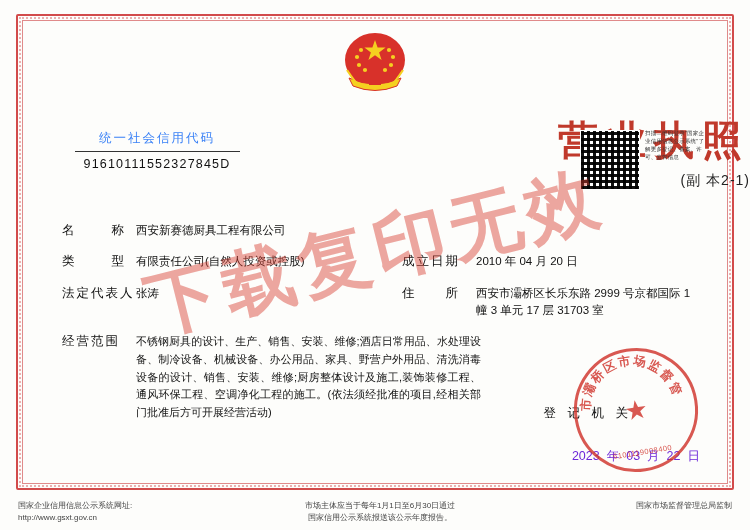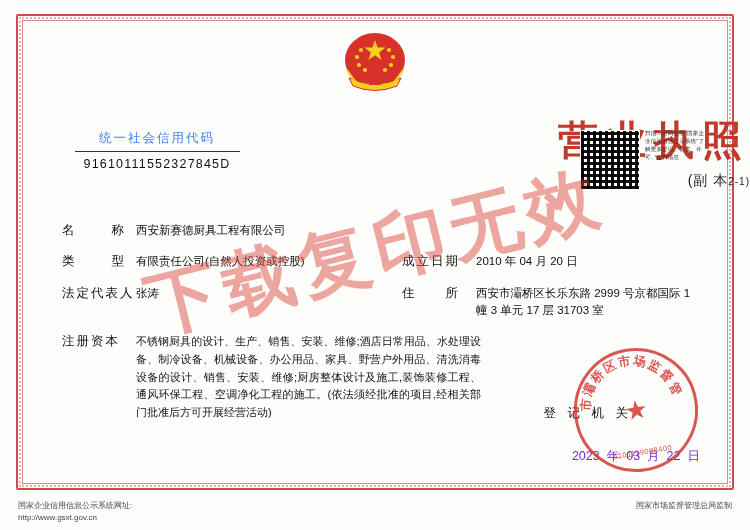--- a/index.html
+++ b/index.html
@@ -77,21 +77,21 @@
     letter-spacing: 8px;
     line-height: 1.1;
   }
   .title-sub {
     margin-top: 10px;
     font-size: 14px;
     color: #222;
     letter-spacing: 1px;
   }
   .title-sub .small {
-    font-size: 10px;
+    font-size: 14px;
   }
 
   
   .qr-area {
     position: absolute;
     right: 42px;
     top: 130px;
     width: 128px;
     z-index: 5;
     display: flex;
@@ -365,21 +365,21 @@
         <div class="flabel wide">法定代表人</div>
         <div class="fvalue">张涛</div>
       </div>
       <div class="col-right">
         <div class="flabel wide">住　　所</div>
         <div class="fvalue">西安市灞桥区长乐东路 2999 号京都国际 1 幢 3 单元 17 层 31703 室</div>
       </div>
     </div>
 
     <div class="scope-row">
-      <div class="flabel wide">注册资本</div>
+      <div class="flabel wide">经营范围</div>
       <div class="scope-text">不锈钢厨具的设计、生产、销售、安装、维修;酒店日常用品、水处理设备、制冷设备、机械设备、办公用品、家具、野营户外用品、清洗消毒设备的设计、销售、安装、维修;厨房整体设计及施工,装饰装修工程、通风环保工程、空调净化工程的施工。(依法须经批准的项目,经相关部门批准后方可开展经营活动)</div>
     </div>
 
   </div>
 
   <div class="registrar">登 记 机 关</div>
 
   <div class="seal">
     <div class="seal-inner"></div>
     <div class="seal-star">★</div>
@@ -405,16 +405,20 @@
     <span>日</span>
   </div>
 
   <div class="watermark">下载复印无效</div>
 
   <div class="footer">
     <div class="footer-left">
       <div>国家企业信用信息公示系统网址:</div>
       <div class="footer-url">http://www.gsxt.gov.cn</div>
     </div>
+    <div class="footer-center">
+      <div>市场主体应当于每年1月1日至6月30日通过</div>
+      <div>国家信用公示系统报送该公示年度报告。</div>
+    </div>
     <div class="footer-right">国家市场监督管理总局监制</div>
   </div>
 
 </div>
 
 </body></html>

